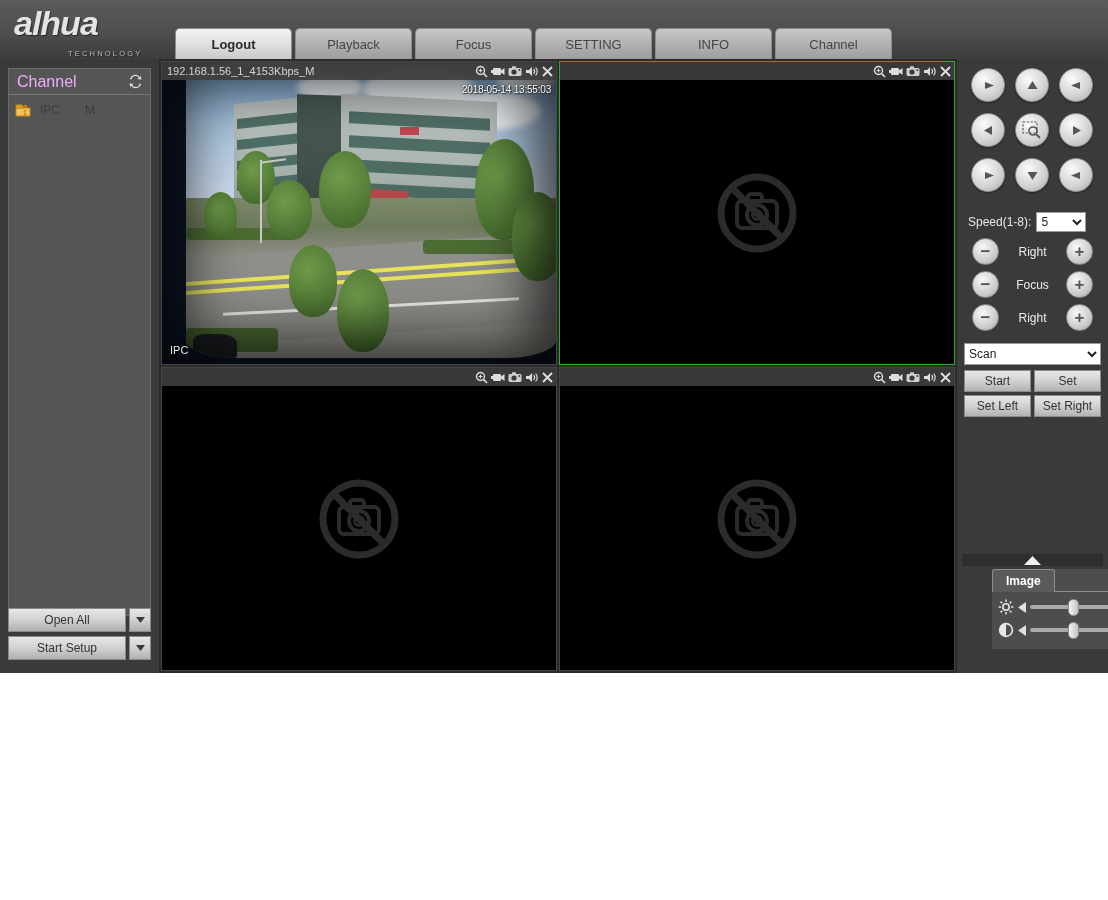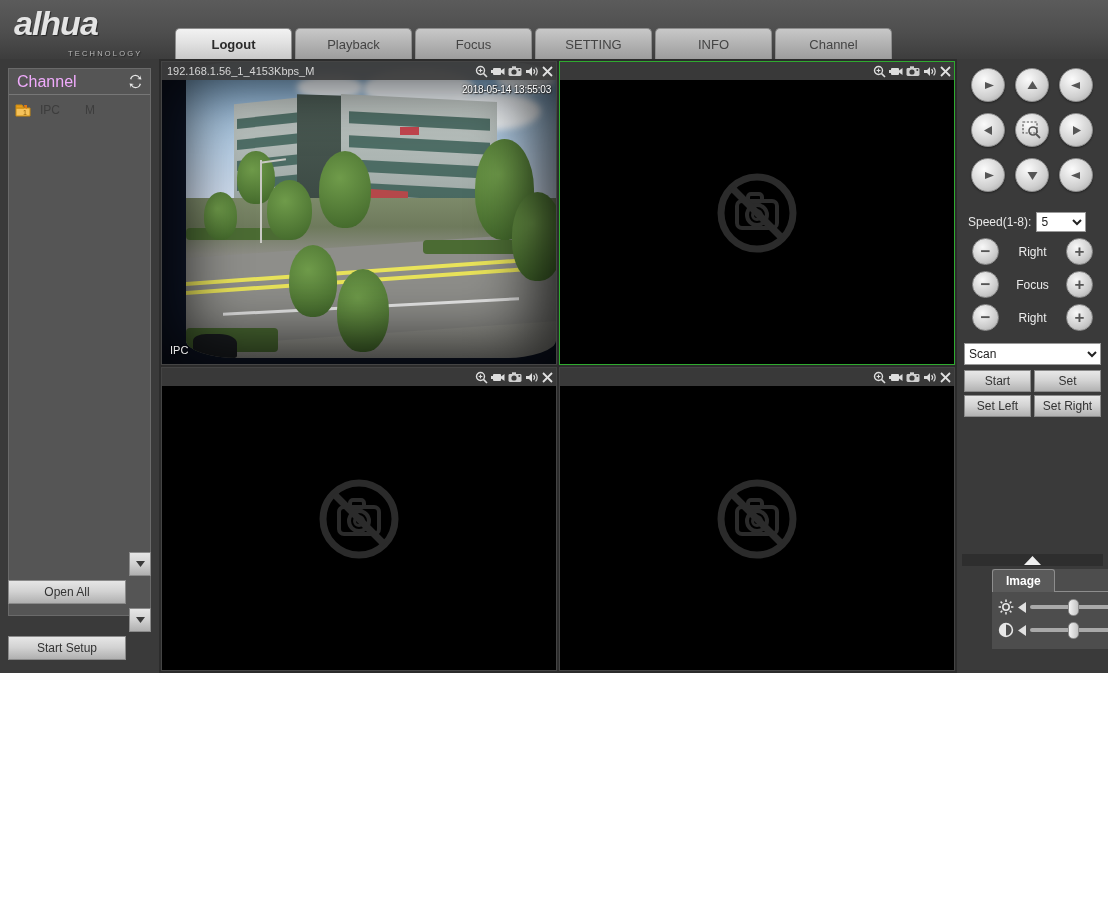--- a/index.html
+++ b/index.html
@@ -104,21 +104,20 @@
     position: absolute; left: 8px; bottom: 9px; width: 143px;
   }
   .btn-row { display: flex; margin-bottom: 4px; }
   .btn-main {
     flex: 1; height: 24px;
     background: linear-gradient(to bottom, #e6e6e6 0%, #d2d2d2 48%, #b0b0b0 100%);
     border: 1px solid #8a8a8a;
     font-size: 12px; color: #333;
     display: flex; align-items: center; justify-content: center;
     cursor: pointer;
-    margin-top: 28px;
   }
   .btn-arrow {
     width: 22px; height: 24px; margin-left: 3px;
     background: linear-gradient(to bottom, #e6e6e6 0%, #d2d2d2 48%, #b0b0b0 100%);
     border: 1px solid #8a8a8a;
     display: flex; align-items: center; justify-content: center;
     cursor: pointer;
   }
 
   

